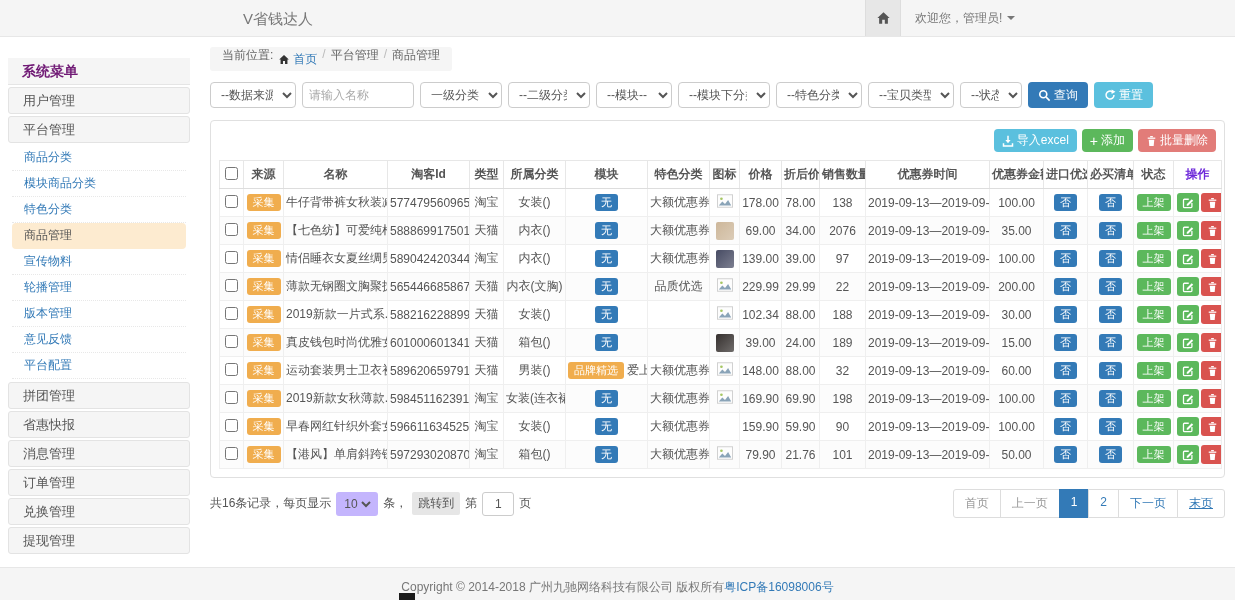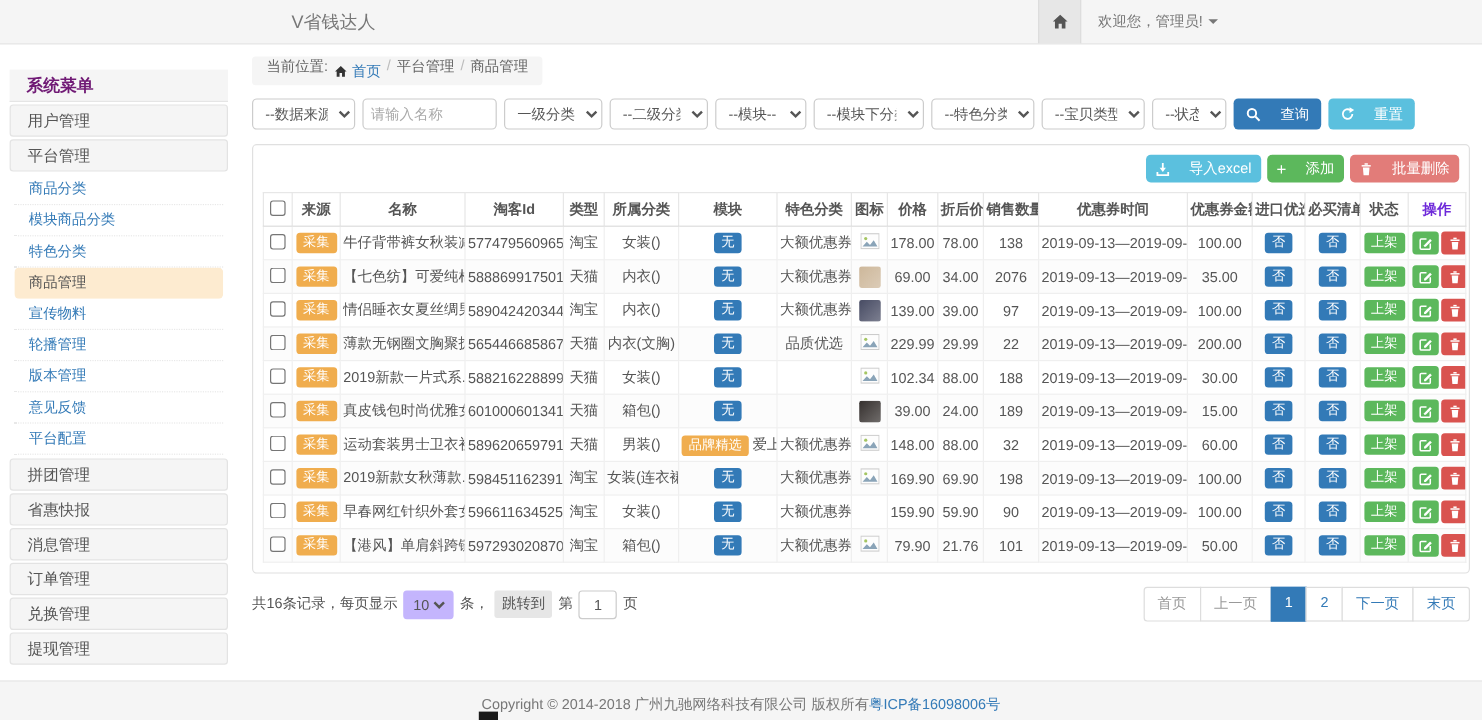--- a/index.html
+++ b/index.html
@@ -31,21 +31,21 @@
   
   .main { position:absolute; left:210px; top:47px; width:1015px; z-index:1; }
   .breadcrumb { display:inline-flex; gap:5px; height:24px;
     background:#f5f5f5; border-radius:3px; padding:0 12px; color:#666; }
   .bc-home { color:#337ab7; text-decoration:none; display:inline-flex; align-items:center; gap:3px; cursor:pointer; }
   .bc-sep { color:#bbb; }
   .filters { margin-top:11px; display:flex; align-items:center; gap:6px; }
   .f-select, .f-input { height:26px; border:1px solid #ccc; border-radius:4px; background:#fff;
     color:#555; font-size:12px; padding:0 6px; font-family:inherit; }
   .f-input::placeholder { color:#aaa; }
-  .btn { display:inline-flex; align-items:center; gap:16px; border:none; border-radius:4px;
+  .btn { display:inline-flex; align-items:center; gap:3px; border:none; border-radius:4px;
     color:#fff; font-size:12px; padding:0 10px; height:26px; cursor:pointer; font-family:inherit; }
   .btn-primary { background:#337ab7; }
   .btn-info { background:#5bc0de; }
   .btn-success { background:#5cb85c; }
   .btn-danger-light { background:#e27c79; }
   .btn.small { height:23px; padding:0 8px; }
   
   .panel { margin-top:12px; border:1px solid #e0e0e0; border-radius:4px; padding:8px; background:#fff; }
   .toolbar { display:flex; justify-content:flex-end; gap:5px; margin-bottom:8px; }
   table { width:100%; border-collapse:collapse; table-layout:fixed; text-align:center; }
@@ -66,21 +66,21 @@
   .op-del { background:#d9534f; }
   
   .pager-row { margin-top:11px; display:flex; justify-content:space-between; align-items:center; color:#555; }
   .pager-left { display:flex; align-items:center; gap:5px; }
   .pp-select { height:24px; border:4px solid #c4b5fd; border-radius:3px; background:#c4b5fd; font-size:12px; font-family:inherit; color:#555; }
   .jump-chip { background:#e6e6e6; padding:3px 6px; border-radius:2px; cursor:pointer; }
   .page-input { width:32px; height:24px; border:1px solid #ccc; border-radius:3px; text-align:center; font-size:12px; font-family:inherit; color:#555; }
   .pager { display:flex; }
   .pg-btn { border:1px solid #ddd; background:#fff; color:#337ab7; padding:5px 11px; margin-left:-1px; cursor:pointer; }
   .pg-btn:first-child { border-radius:3px 0 0 3px; }
-  .pg-btn:last-child { border-radius:0 3px 3px 0; }
+  .pg-btn:last-child { border-radius:0 3px 3px 0;text-decoration:underline; }
   .pg-btn.active { background:#337ab7; border-color:#337ab7; color:#fff; }
   .pg-btn.muted { color:#999; }
   
   .footer { position:absolute; left:0; top:567px; width:1235px; height:33px; background:#f5f5f5;
     border-top:1px solid #e7e7e7; text-align:center; padding-top:11px; color:#777; z-index:5; }
   .footer a { color:#337ab7; text-decoration:none; cursor:pointer; }
   .bottom-artifact { position:absolute; left:399px; top:593px; width:16px; height:7px; background:#1b1b1b; z-index:6; }
   input[type=checkbox] { width:13px; height:13px; accent-color:#888; }
   .ic { display:inline-flex; align-items:center; }
 </style>

